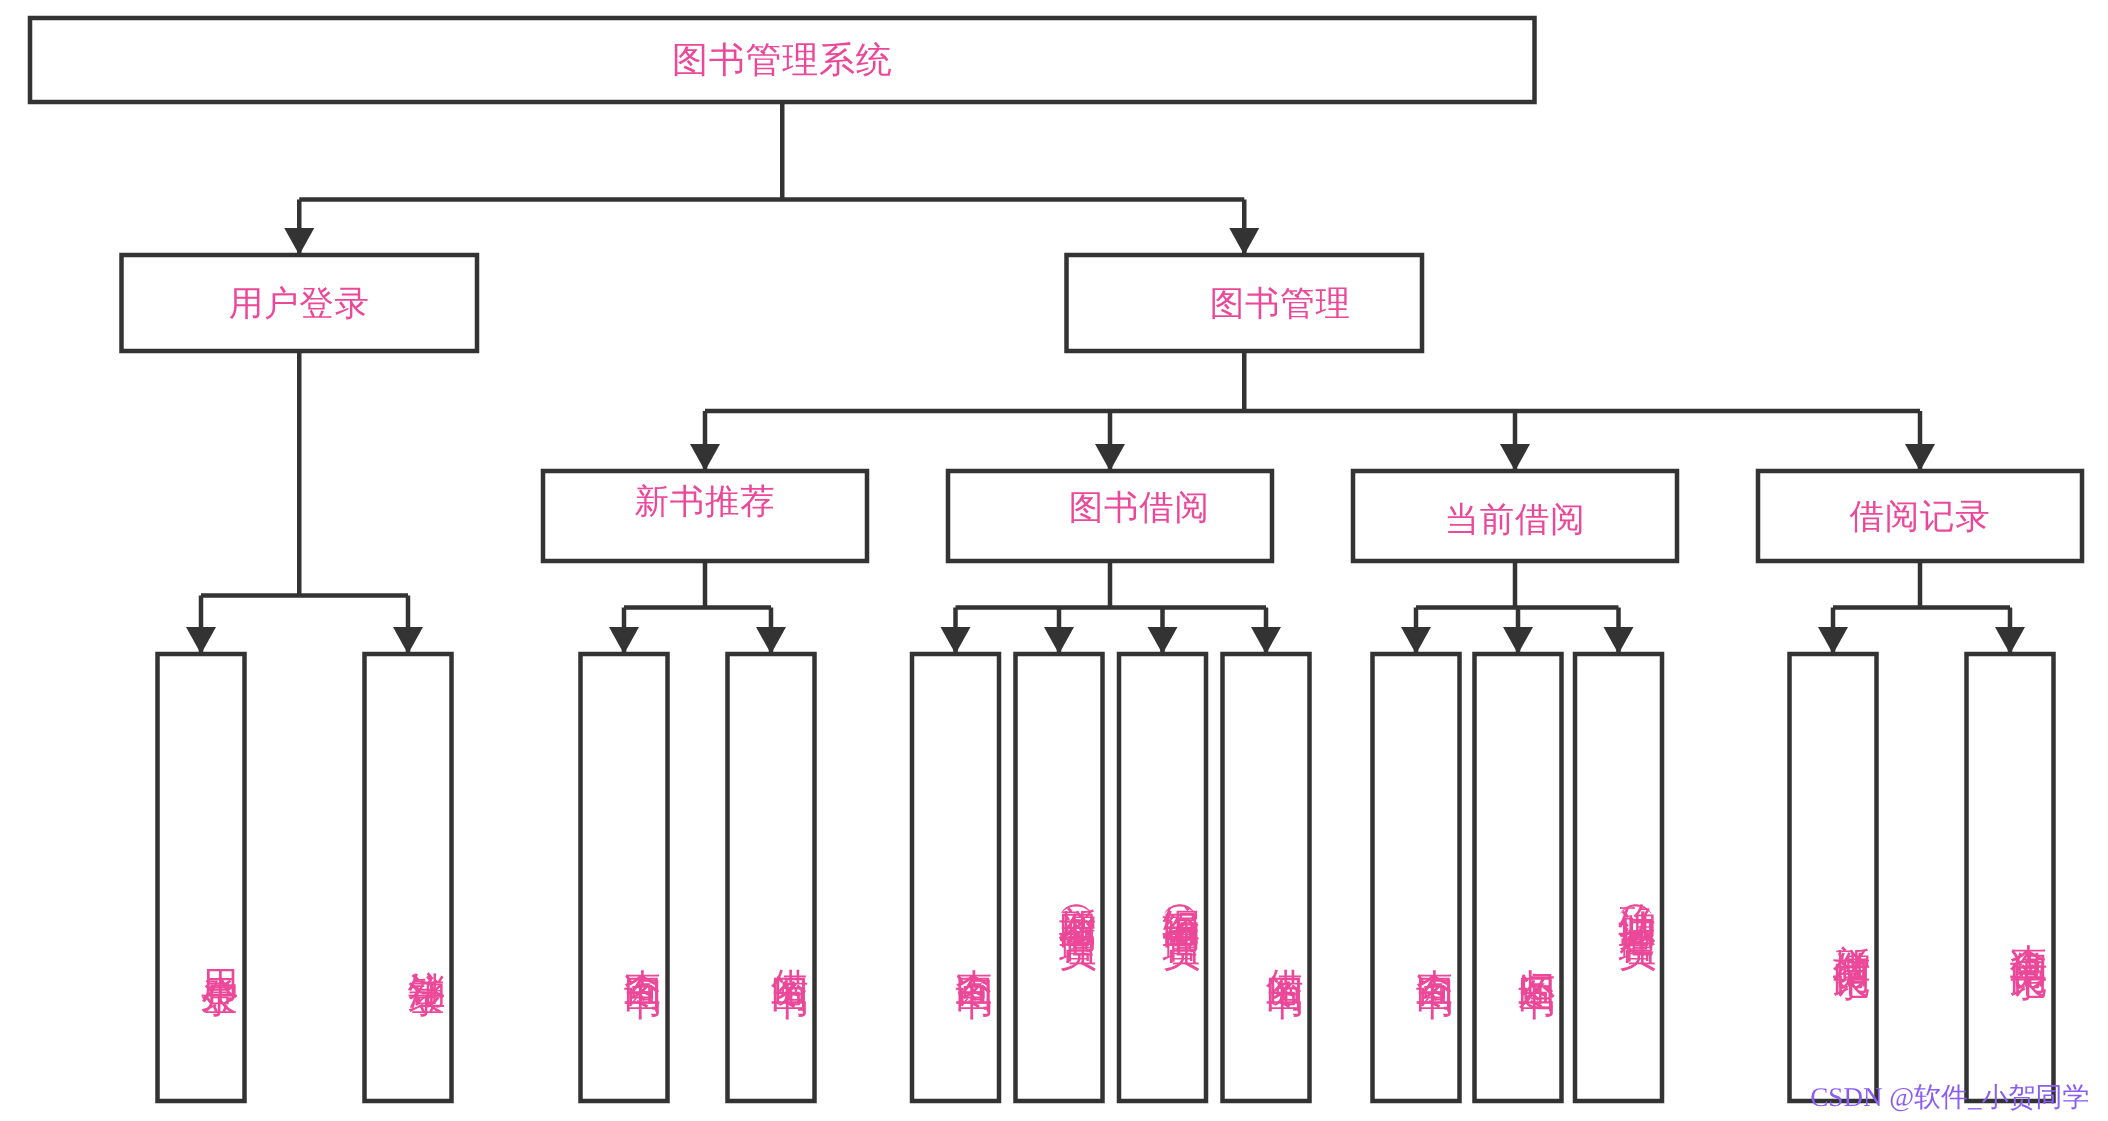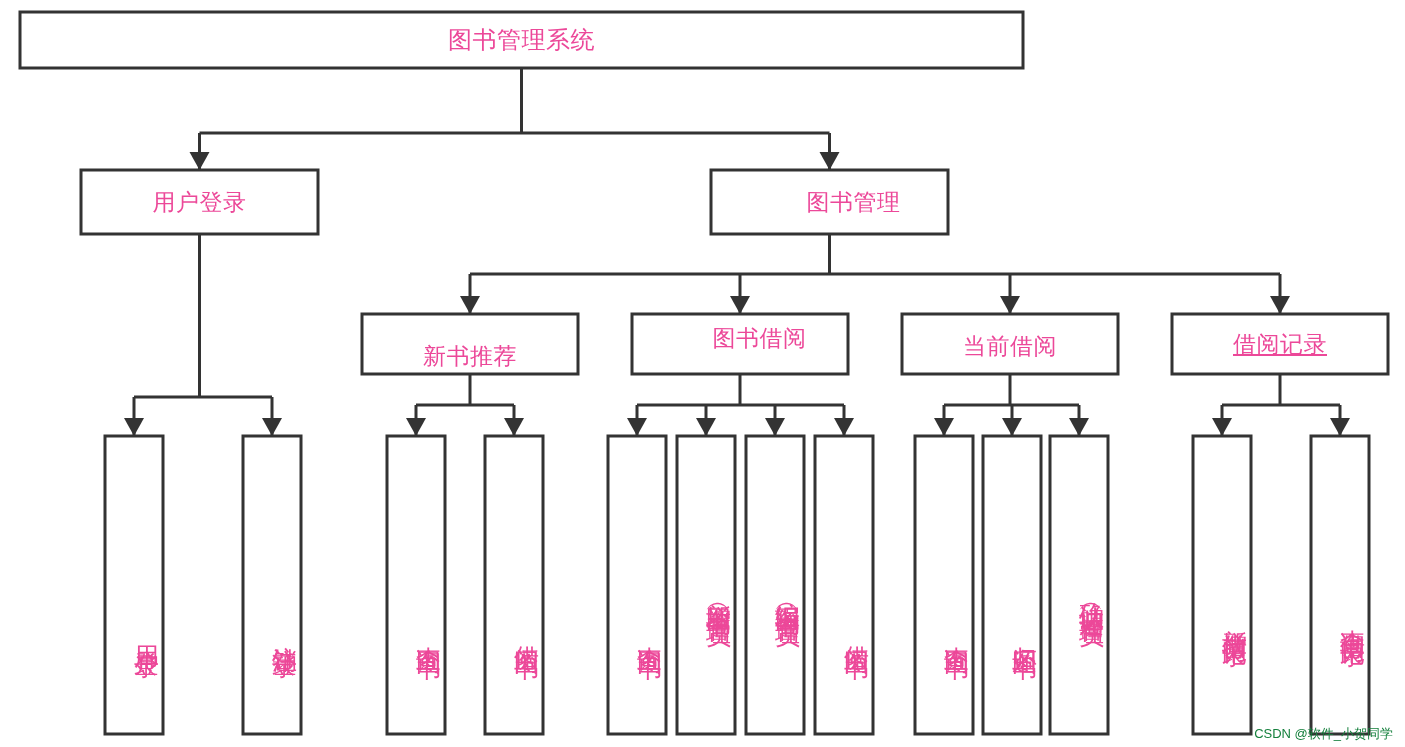--- a/index.html
+++ b/index.html
@@ -61,23 +61,23 @@
     text-orientation: upright;
     font-size: 25px;
     letter-spacing: 3px;
     align-items: flex-start;
     padding-top: 4px;
   }
   .watermark {
     position: absolute;
     right: 12px;
     bottom: 4px;
-    font-size: 13px;
-    color: #15803d;
-    font-family: Liberation Sans, sans-serif;
+    font-size: 18px;
+    color: #8b5cf6;
+    font-family: Liberation Serif, serif;
     white-space: nowrap;
   }
 </style>
 </head>
 <body>
 
 <div id="canvas">
   <svg id="diagram" viewBox="0 0 1405 747" xmlns="http://www.w3.org/2000/svg">
     <g id="edge-layer">
         <line class="edge" x1="521.5" y1="68" x2="521.5" y2="133"></line>
@@ -153,24 +153,24 @@
         <rect class="node-rect" x="983" y="436" width="58" height="298"></rect>
         <rect class="node-rect" x="1050" y="436" width="58" height="298"></rect>
         <rect class="node-rect" x="1193" y="436" width="58" height="298"></rect>
         <rect class="node-rect" x="1311" y="436" width="58" height="298"></rect>
       </g>
   </svg>
   <div id="label-layer">
       <div class="node-label horizontal root" style="left: 20px; top: 12px; width: 1003px; height: 56px;">图书管理系统</div>
       <div class="node-label horizontal" style="left: 81px; top: 170px; width: 237px; height: 64px;">用户登录</div>
       <div class="node-label horizontal" style="left: 711px; top: 170px; width: 285px; height: 64px;">图书管理</div>
-      <div class="node-label horizontal" style="left: 362px; top: 326px; width: 216px; height: 60px;">新书推荐</div>
+      <div class="node-label horizontal" style="left: 362px; top: 304px; width: 216px; height: 60px;">新书推荐</div>
       <div class="node-label horizontal" style="left: 632px; top: 314px; width: 216px; height: 48px; padding-left: 39px;">图书借阅</div>
       <div class="node-label horizontal" style="left: 902px; top: 314px; width: 216px; height: 64px;">当前借阅</div>
-      <div class="node-label horizontal" style="left: 1172px; top: 314px; width: 216px; height: 60px; text-decoration: underline;">借阅记录</div>
+      <div class="node-label horizontal" style="left: 1172px; top: 314px; width: 216px; height: 60px;">借阅记录</div>
       <div class="node-label vertical" style="left: 105px; top: 436px; width: 58px; height: 298px; padding-top: 93px;">用户登录</div>
       <div class="node-label vertical" style="left: 243px; top: 436px; width: 58px; height: 298px; padding-top: 93px;">注销登录</div>
       <div class="node-label vertical" style="left: 387px; top: 436px; width: 58px; height: 298px; padding-top: 93px;">查询图书</div>
       <div class="node-label vertical" style="left: 485px; top: 436px; width: 58px; height: 298px; padding-top: 93px;">借阅图书</div>
       <div class="node-label vertical" style="left: 608px; top: 436px; width: 58px; height: 298px; padding-top: 93px;">查询图书</div>
       <div class="node-label vertical" style="left: 677px; top: 436px; width: 58px; height: 298px; padding-top: 23px;">新增图书（管理员）</div>
       <div class="node-label vertical" style="left: 746px; top: 436px; width: 58px; height: 298px; padding-top: 23px;">编辑图书（管理员）</div>
       <div class="node-label vertical" style="left: 815px; top: 436px; width: 58px; height: 298px; padding-top: 93px;">借阅图书</div>
       <div class="node-label vertical" style="left: 915px; top: 436px; width: 58px; height: 298px; padding-top: 93px;">查询图书</div>
       <div class="node-label vertical" style="left: 983px; top: 436px; width: 58px; height: 298px; padding-top: 93px;">归还图书</div>

